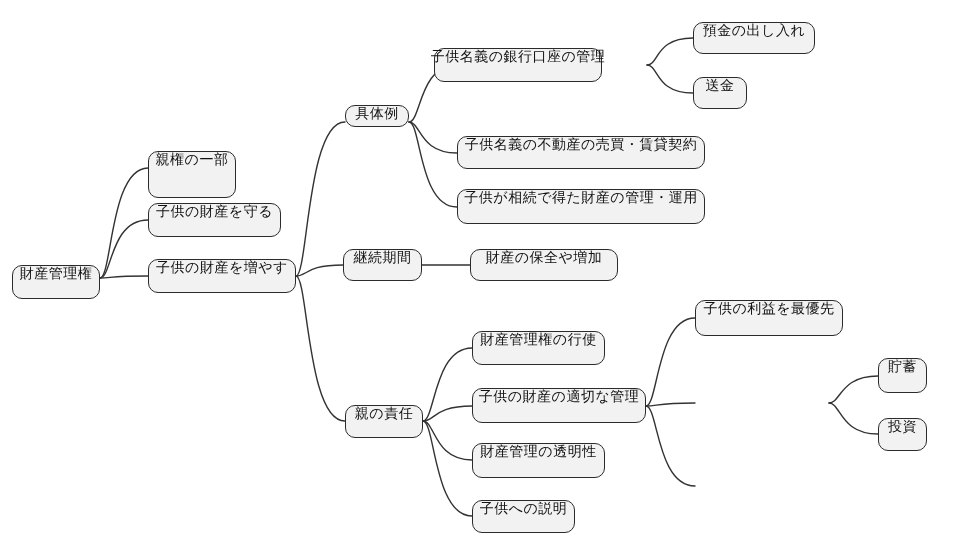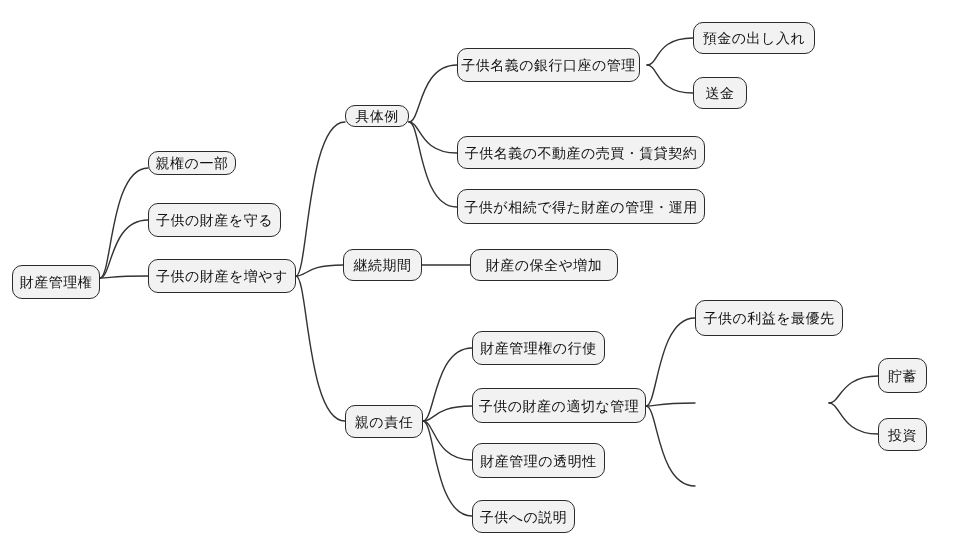--- a/index.html
+++ b/index.html
@@ -4,21 +4,21 @@
 <style>
   html,body{margin:0;padding:0;background:#ffffff;}
   .canvas{
     position:relative;width:978px;height:555px;overflow:hidden;
     background:#ffffff;
     font-family:"Liberation Sans",sans-serif;
   }
   svg.edges{position:absolute;left:0;top:0;width:978px;height:555px;}
   svg.edges path{fill:none;stroke:#333333;stroke-width:1.4;stroke-linecap:round;}
   .node{
-    position:absolute;display:flex;align-items:center;justify-content:center;
+    position:absolute;display:flex;align-items:flex-start;justify-content:center;
     background:#f2f2f2;border:1.6px solid #2b2b2b;border-radius:10px;
     box-sizing:border-box;font-size:14px;color:#111111;white-space:nowrap;
     line-height:1;letter-spacing:0.5px;
   }
   .node .lbl{pointer-events:none;}
 </style>
 </head>
 <body>
 
 <div class="canvas">
@@ -43,33 +43,33 @@
     <path d="M646,406 C658,406 657,318 695,318"></path>
     <path d="M646,406 C658,406 657,403 695,403"></path>
     <path d="M646,406 C658,406 657,486 695,486"></path>
     <path d="M829,403 C841,403 840,376 878,376"></path>
     <path d="M829,403 C841,403 840,434 878,434"></path>
   </svg>
 
   <div class="node" style="left:12px;top:265px;width:88px;height:34px">
       <span class="lbl">財産管理権</span>
     </div>
-  <div class="node" style="left:148px;top:151px;width:88px;height:24px">
+  <div class="node" style="left:148px;top:151px;width:88px;height:47px">
       <span class="lbl">親権の一部</span>
     </div>
   <div class="node" style="left:148px;top:259px;width:148px;height:34px">
       <span class="lbl">子供の財産を増やす</span>
     </div>
   <div class="node" style="left:148px;top:203px;width:133px;height:34px">
       <span class="lbl">子供の財産を守る</span>
     </div>
   <div class="node" style="left:345px;top:105px;width:64px;height:22px">
       <span class="lbl">具体例</span>
     </div>
-  <div class="node" style="left:457px;top:48px;width:183px;height:34px">
+  <div class="node" style="left:434px;top:48px;width:168px;height:34px">
       <span class="lbl">子供名義の銀行口座の管理</span>
     </div>
   <div class="node" style="left:693px;top:22px;width:122px;height:32px">
       <span class="lbl">預金の出し入れ</span>
     </div>
   <div class="node" style="left:693px;top:77px;width:54px;height:32px">
       <span class="lbl">送金</span>
     </div>
   <div class="node" style="left:457px;top:136px;width:248px;height:33px">
       <span class="lbl">子供名義の不動産の売買・賃貸契約</span>

